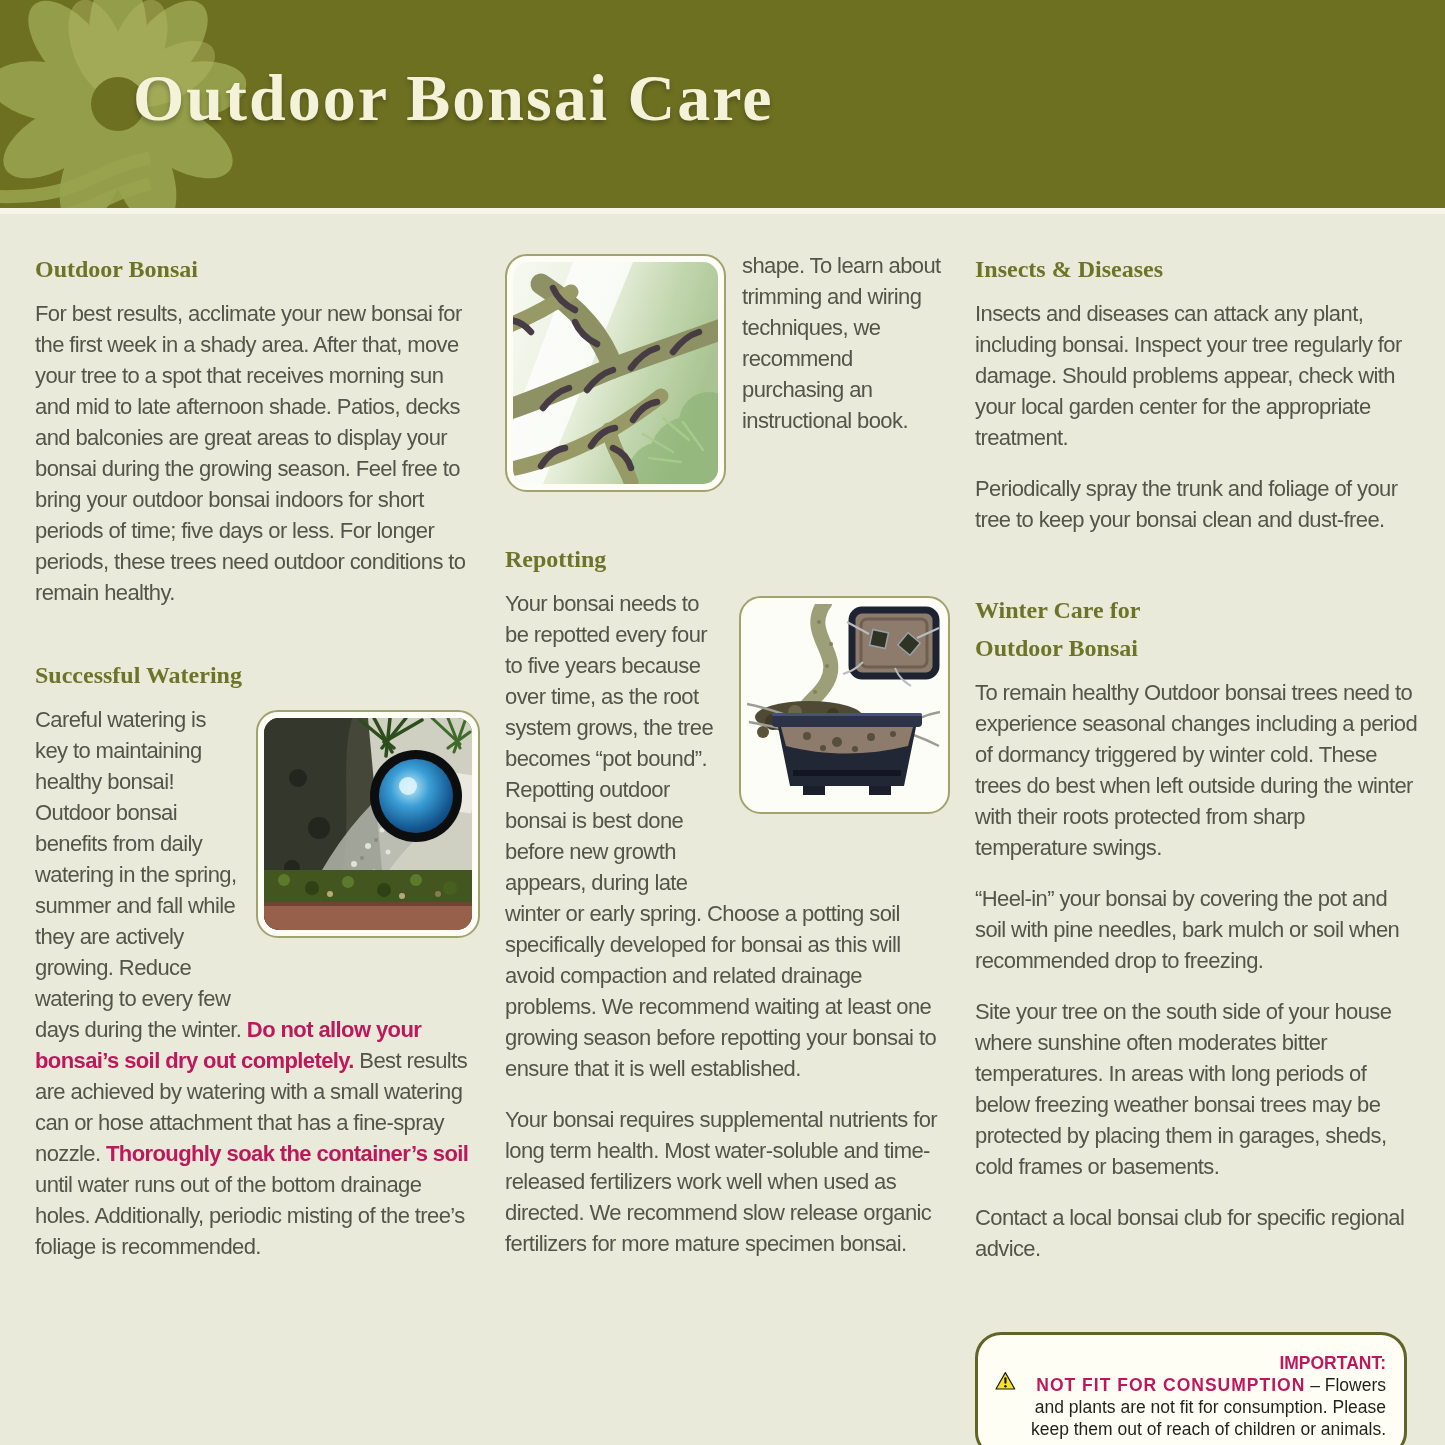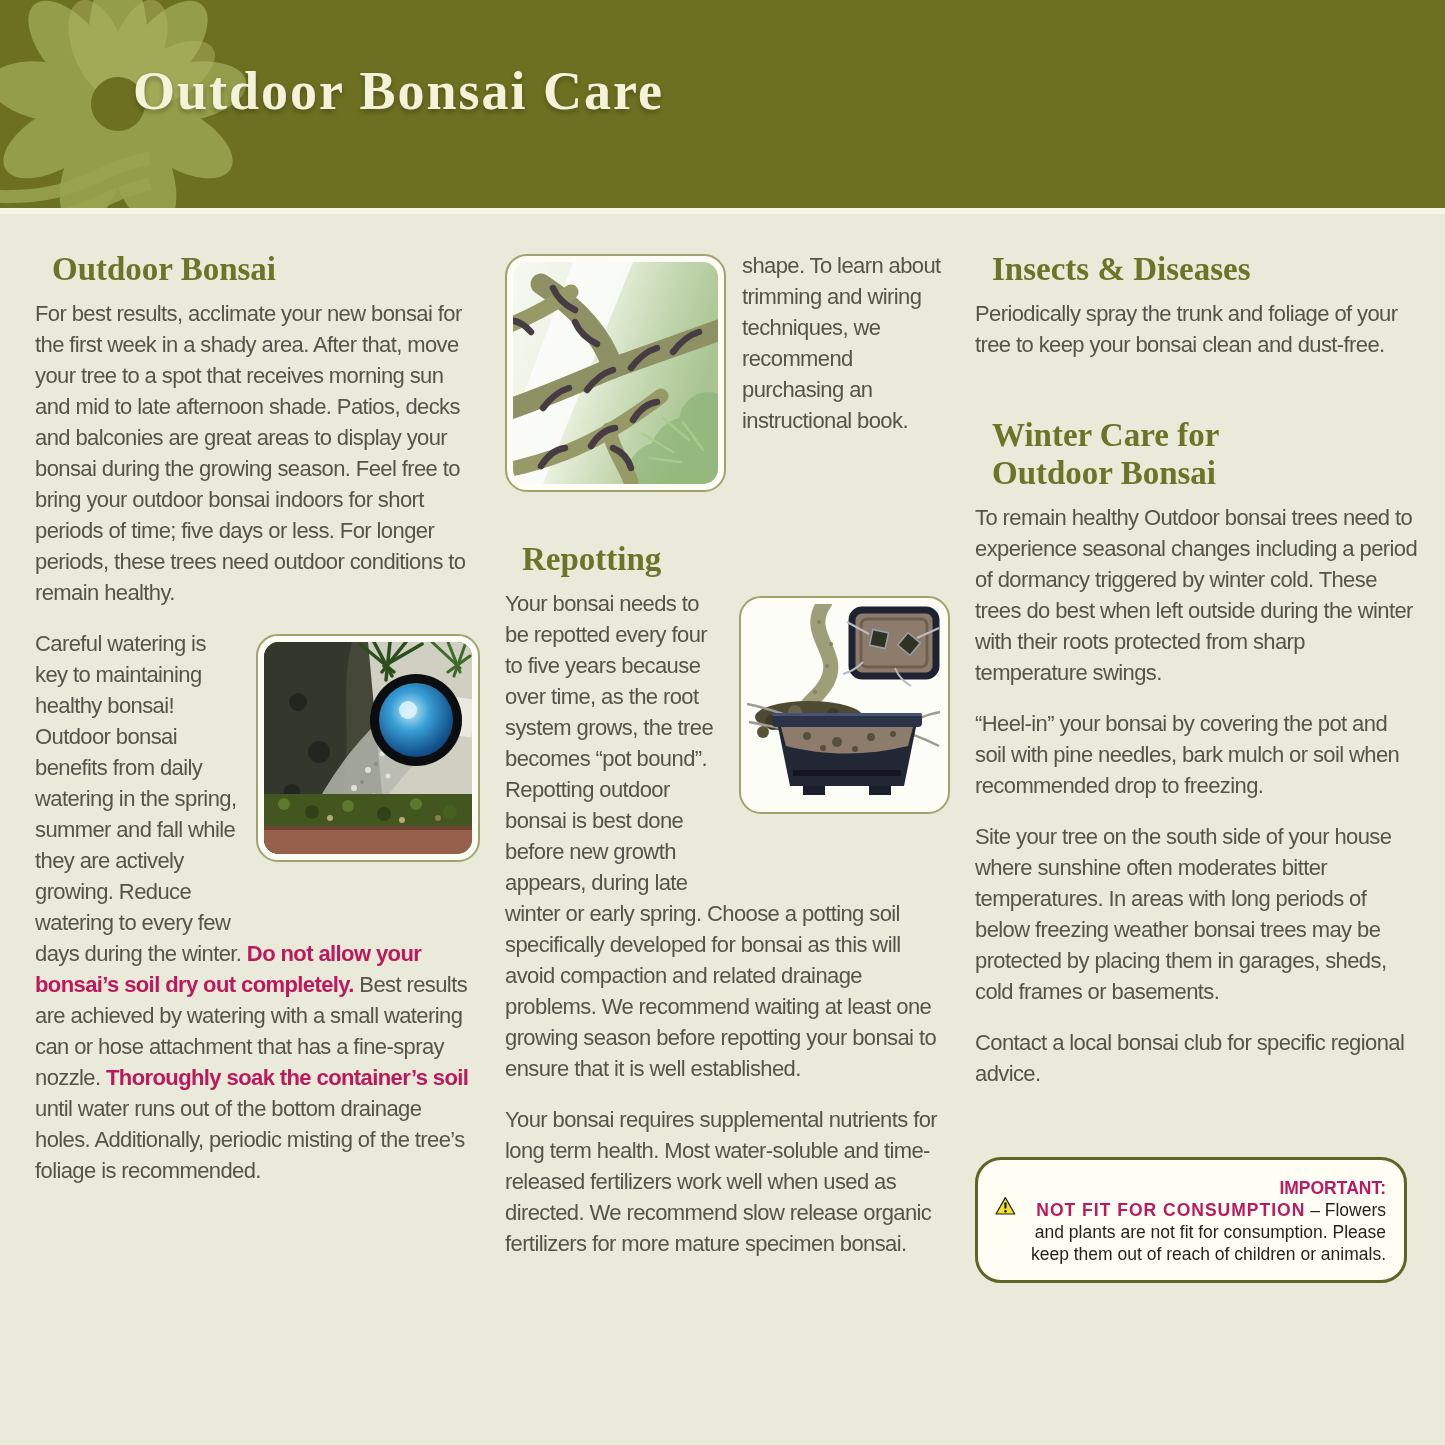--- a/index.html
+++ b/index.html
@@ -20,21 +20,21 @@
     background: var(--header_bg, #6d7021);
     overflow: hidden;
   }
   .header-strip { height: 6px; background: #f6f6e8; }
   .flower { position:absolute; left:0; top:0; }
   .title {
     position: absolute;
     left: 133px; top: 60px;
     font-family: "Liberation Serif", serif;
     font-weight: bold;
-    font-size: 54px;
+    font-size: 66px;
     letter-spacing: 2px;
     color: var(--title, #f5f2da);
     text-shadow: 0 3px 5px rgba(0,0,0,.28);
     white-space: nowrap;
   }
   
   .content {
     display: grid;
     grid-template-columns: 445px 445px 445px;
     column-gap: 25px;
@@ -45,25 +45,24 @@
   p, .para {
     font-size: 22px;
     letter-spacing: -0.6px;
     line-height: 31px;
     margin-bottom: 20px;
   }
   .b { font-weight: bold; color: #be185d; }
   h2 {
     font-family: "Liberation Serif", serif;
     font-weight: bold;
-    font-size: 33px;
+    font-size: 24px;
     line-height: 38px;
     color: var(--heading, #6d7428);
     margin-bottom: 10px;
-    margin-left: 17px;
   }
   .sect-gap { margin-top: 48px; }
   .sect-gap-lg { margin-top: 56px; }
   .clear { clear: both; }
   
   .photo {
     background: #fdfdf6;
     border: 2px solid #9fa36e;
     border-radius: 22px;
     padding: 6px;
@@ -126,20 +125,21 @@
     <div class="title">Outdoor Bonsai Care</div>
   </div>
   <div class="header-strip"></div>
 
   <div class="content">
 
     <div class="col">
       <h2>Outdoor Bonsai</h2>
       <p>For best results, acclimate your new bonsai for the first week in a shady area. After that, move your tree to a spot that receives morning sun and mid to late afternoon shade. Patios, decks and balconies are great areas to display your bonsai during the growing season. Feel free to bring your outdoor bonsai indoors for short periods of time; five days or less. For longer periods, these trees need outdoor conditions to remain healthy.</p>
 
+      <h2 class="sect-gap">Successful Watering</h2>
       <div class="para">
         <span class="photo float-right" style="display:block;width:224px;">
           <svg viewBox="0 0 208 212" width="208" height="212" aria-hidden="true">
             <rect width="208" height="212" fill="#454838"></rect>
             <polygon points="104,0 208,0 208,152 118,152" fill="#cfcfc2"></polygon>
 
             <path d="M0,0 L88,0 C 72,60 98,120 62,212 L0,212 Z" fill="#34372b"></path>
             <circle cx="34" cy="60" r="9" fill="#23261e"></circle>
             <circle cx="55" cy="110" r="11" fill="#23261e"></circle>
             <circle cx="28" cy="150" r="8" fill="#23261e"></circle>
@@ -329,20 +329,21 @@
         </span>
         <span>Your bonsai needs to be repotted every four to five years because over time, as the root system grows, the tree becomes “pot bound”. Repotting outdoor bonsai is best done before new growth appears, during late winter or early spring. Choose a potting soil specifically developed for bonsai as this will avoid compaction and related drainage problems. We recommend waiting at least one growing season before repotting your bonsai to ensure that it is well established.</span>
       </div>
       <div class="clear"></div>
 
       <p>Your bonsai requires supplemental nutrients for long term health. Most water-soluble and time-released fertilizers work well when used as directed. We recommend slow release organic fertilizers for more mature specimen bonsai.</p>
     </div>
 
     <div class="col">
       <h2>Insects &amp; Diseases</h2>
+      <p>Insects and diseases can attack any plant, including bonsai. Inspect your tree regularly for damage. Should problems appear, check with your local garden center for the appropriate treatment.</p>
       <p>Periodically spray the trunk and foliage of your tree to keep your bonsai clean and dust-free.</p>
 
       <h2 class="sect-gap-lg">
         <span style="display:block">Winter Care for</span>
         <span style="display:block">Outdoor Bonsai</span>
       </h2>
       <p>To remain healthy Outdoor bonsai trees need to experience seasonal changes including a period of dormancy triggered by winter cold. These trees do best when left outside during the winter with their roots protected from sharp temperature swings.</p>
       <p>“Heel-in” your bonsai by covering the pot and soil with pine needles, bark mulch or soil when recommended drop to freezing.</p>
       <p>Site your tree on the south side of your house where sunshine often moderates bitter temperatures. In areas with long periods of below freezing weather bonsai trees may be protected by placing them in garages, sheds, cold frames or basements.</p>
       <p>Contact a local bonsai club for specific regional advice.</p>

